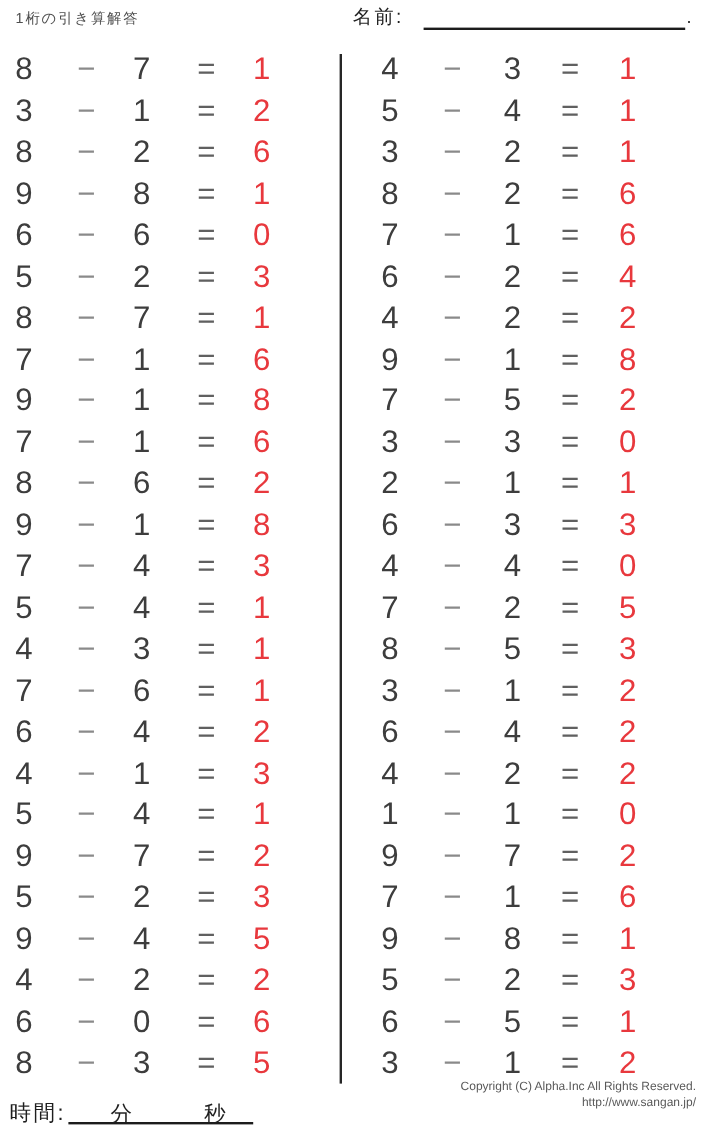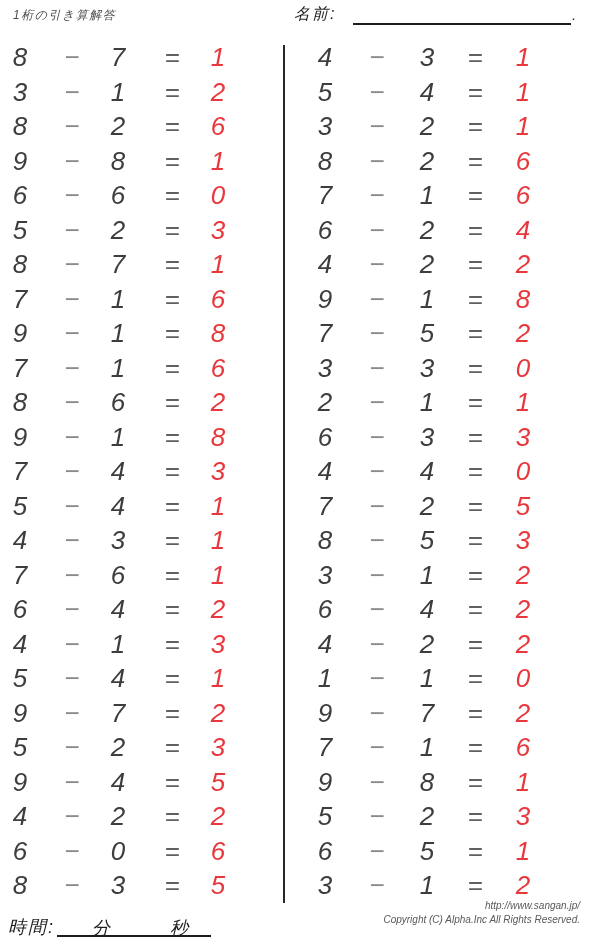--- a/index.html
+++ b/index.html
@@ -11,21 +11,20 @@
   }
   * { box-sizing: border-box; }
   html, body { margin: 0; padding: 0; background: #ffffff; }
   .page {
     position: relative;
     width: 600px;
     height: 945px;
     background: #ffffff;
     font-family: "Liberation Sans", sans-serif;
     overflow: hidden;
-    font-style: italic;
   }
   .title {
     position: absolute;
     left: 13px; top: 7px;
     font-size: 12px;
     letter-spacing: 1.5px;
     color: #4e4e4e;
   }
   .name-label {
     position: absolute;
@@ -484,17 +483,17 @@
       </div>
     </div>
 
   <span class="time-label">時間:</span>
   <span class="time-line"></span>
   <span class="min-label">分</span>
   <span class="sec-label">秒</span>
   <span class="page-num">24/400</span>
 
   <div class="copyright">
+    <div>Copyright (C) Alpha.Inc All Rights Reserved.</div>
     <div>http://www.sangan.jp/</div>
-    <div>Copyright (C) Alpha.Inc All Rights Reserved.</div>
   </div>
 
 </div>
 
 </body></html>

